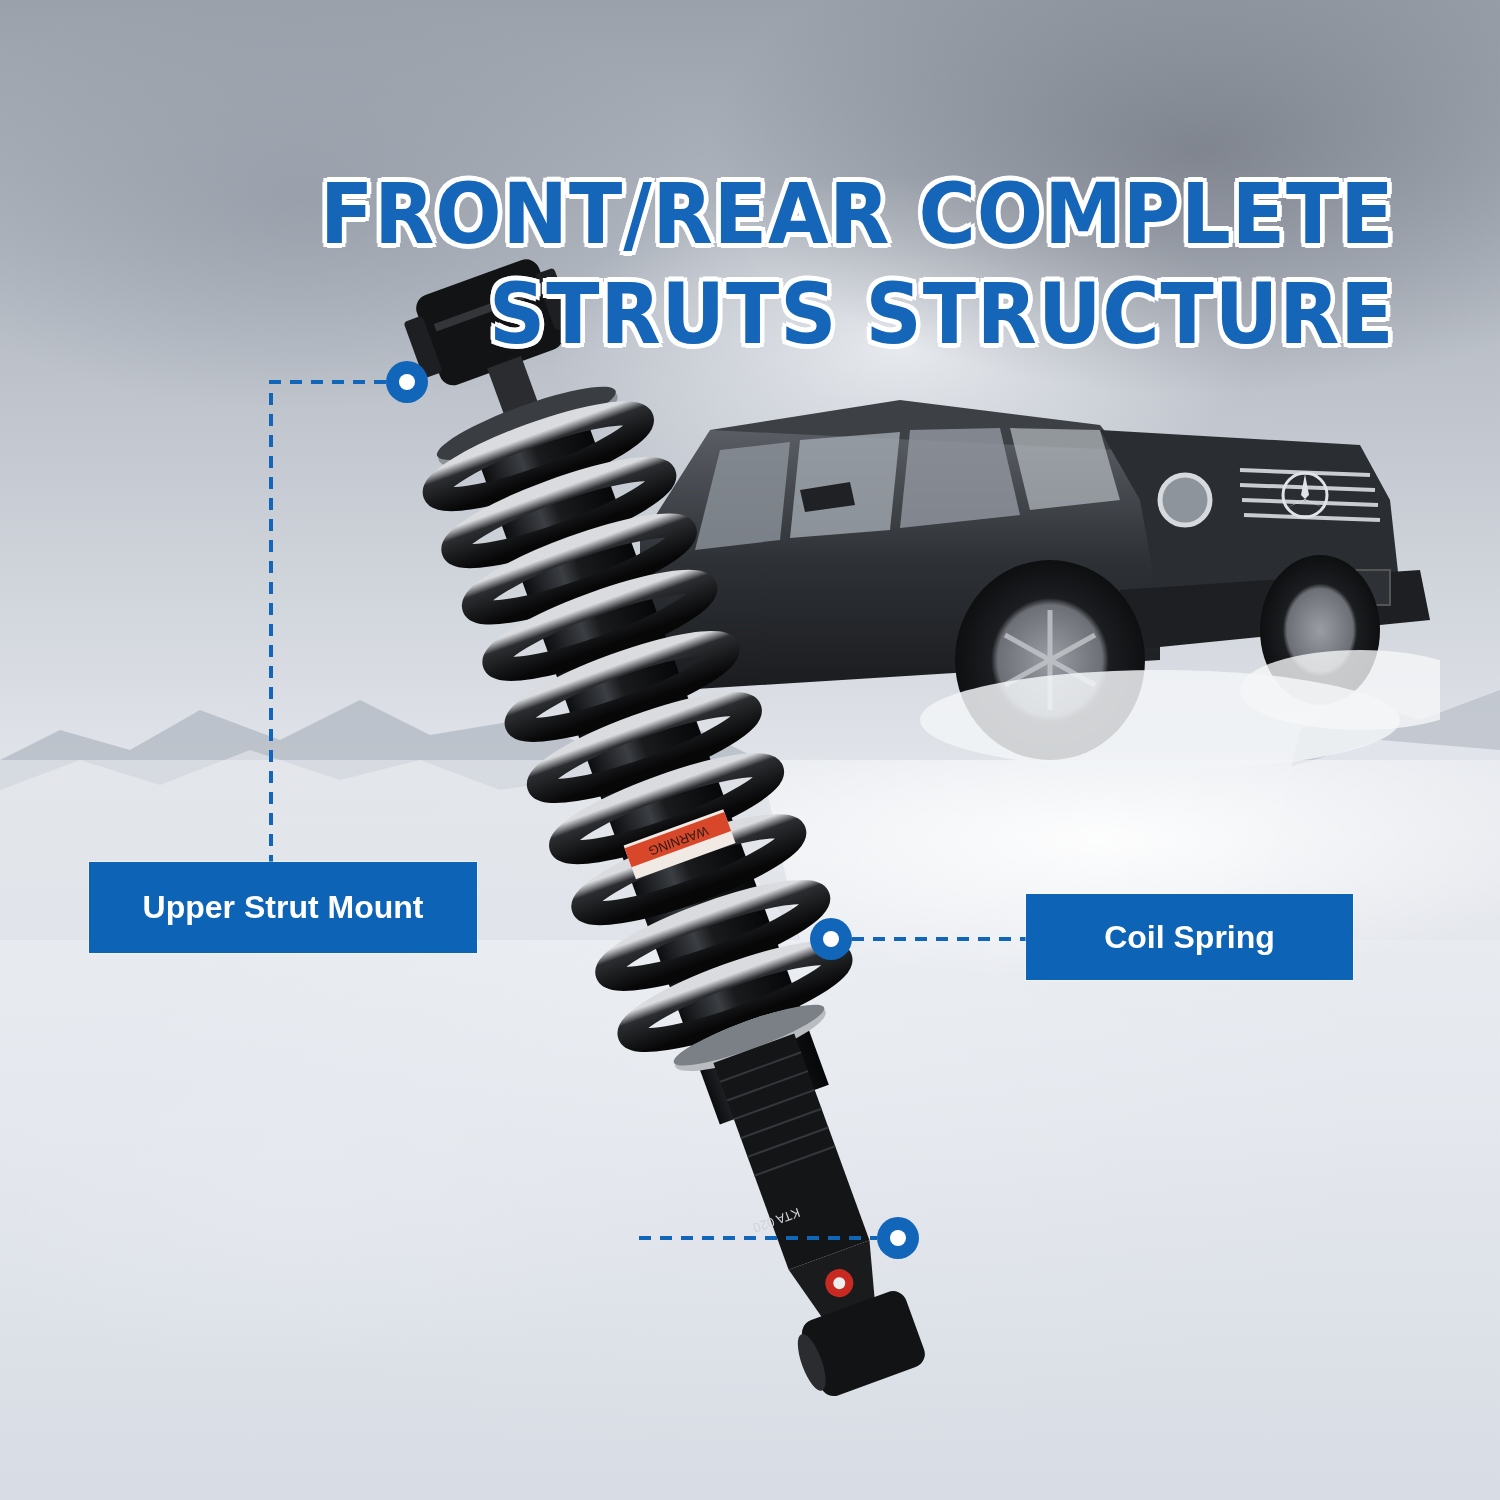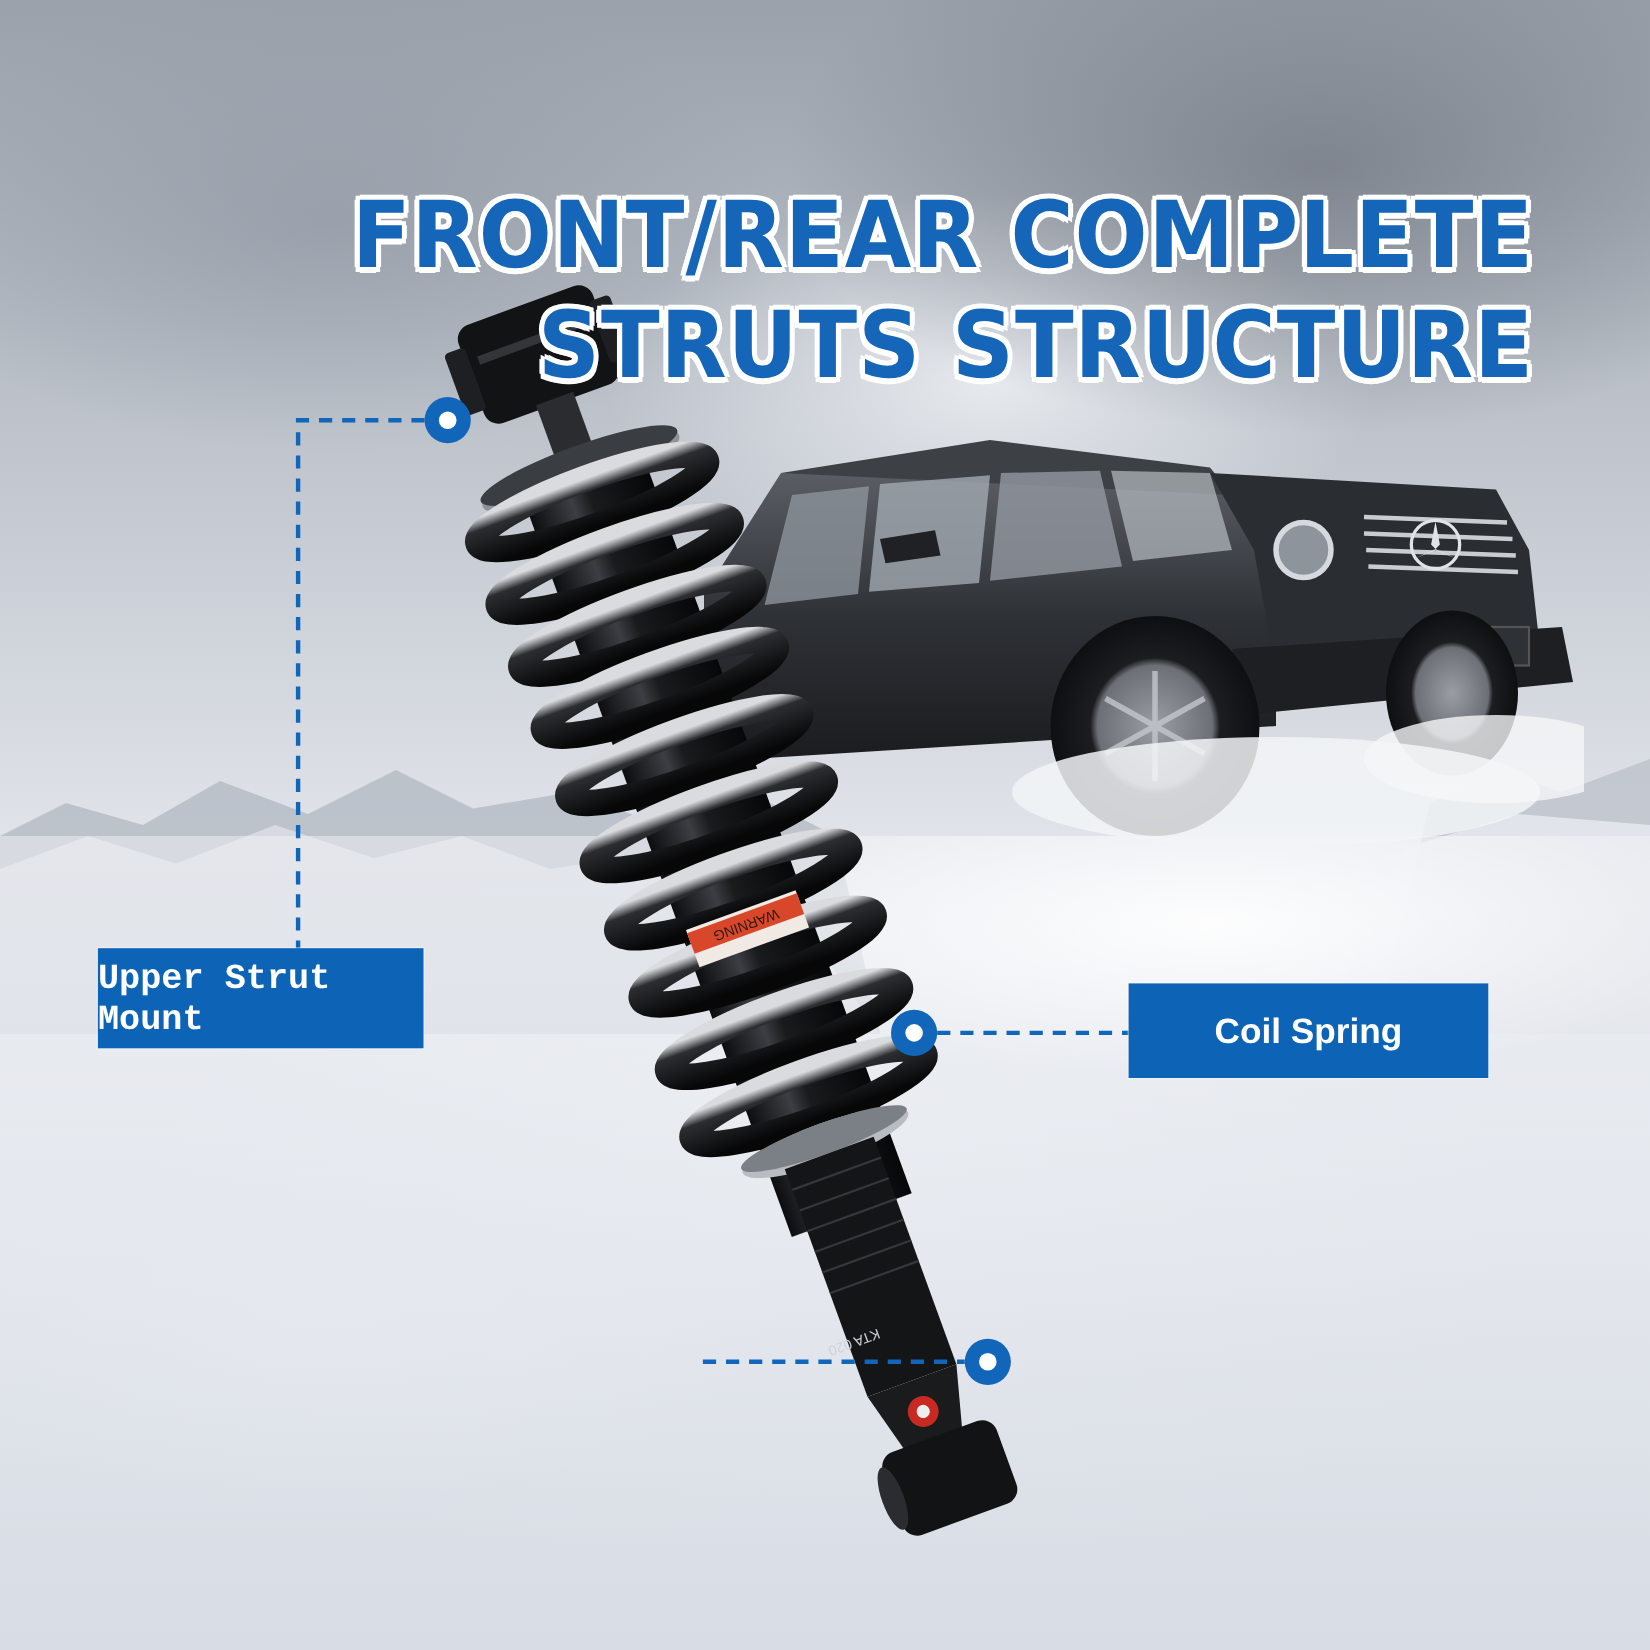--- a/index.html
+++ b/index.html
@@ -42,21 +42,21 @@
   .title div { white-space: nowrap; }
 
   .strut { position: absolute; left: 330px; top: 250px; width: 700px; height: 1150px; }
 
   .label {
     position: absolute; background: #0d63b5; color: #fff;
     display: flex; align-items: center; justify-content: center;
     font-weight: bold; font-size: 32px;
     box-shadow: 0 0 0 1px rgba(255,255,255,0.4);
   }
-  .label-upper { left: 89px; top: 862px; width: 296px; height: 91px; font-family: Liberation Mono, monospace; }
+  .label-upper { left: 89px; top: 862px; width: 388px; height: 91px; }
   .label-coil { left: 1026px; top: 894px; width: 327px; height: 86px; }
   .label-strut { left: 399px; top: 1194px; width: 240px; height: 86px; }
 
   .connectors { position: absolute; inset: 0; pointer-events: none; }
   .marker {
     position: absolute; width: 42px; height: 42px; border-radius: 50%;
     background: #1266ba; box-sizing: border-box;
     display: flex; align-items: center; justify-content: center;
   }
   .marker .dot { width: 16px; height: 16px; border-radius: 50%; background: #fff; }

